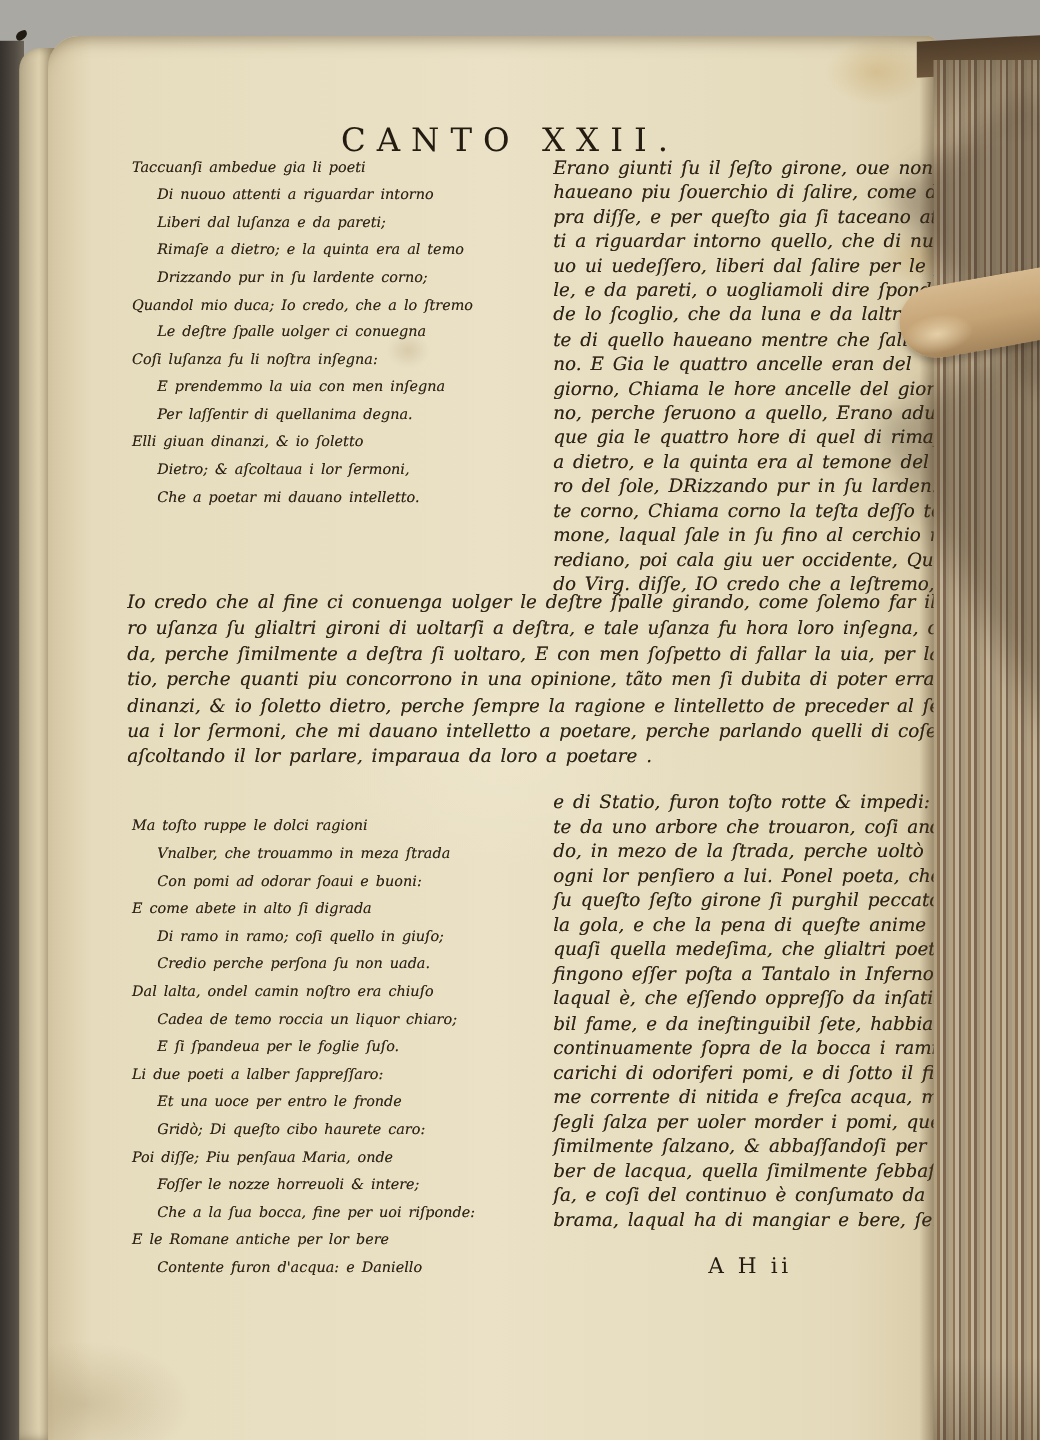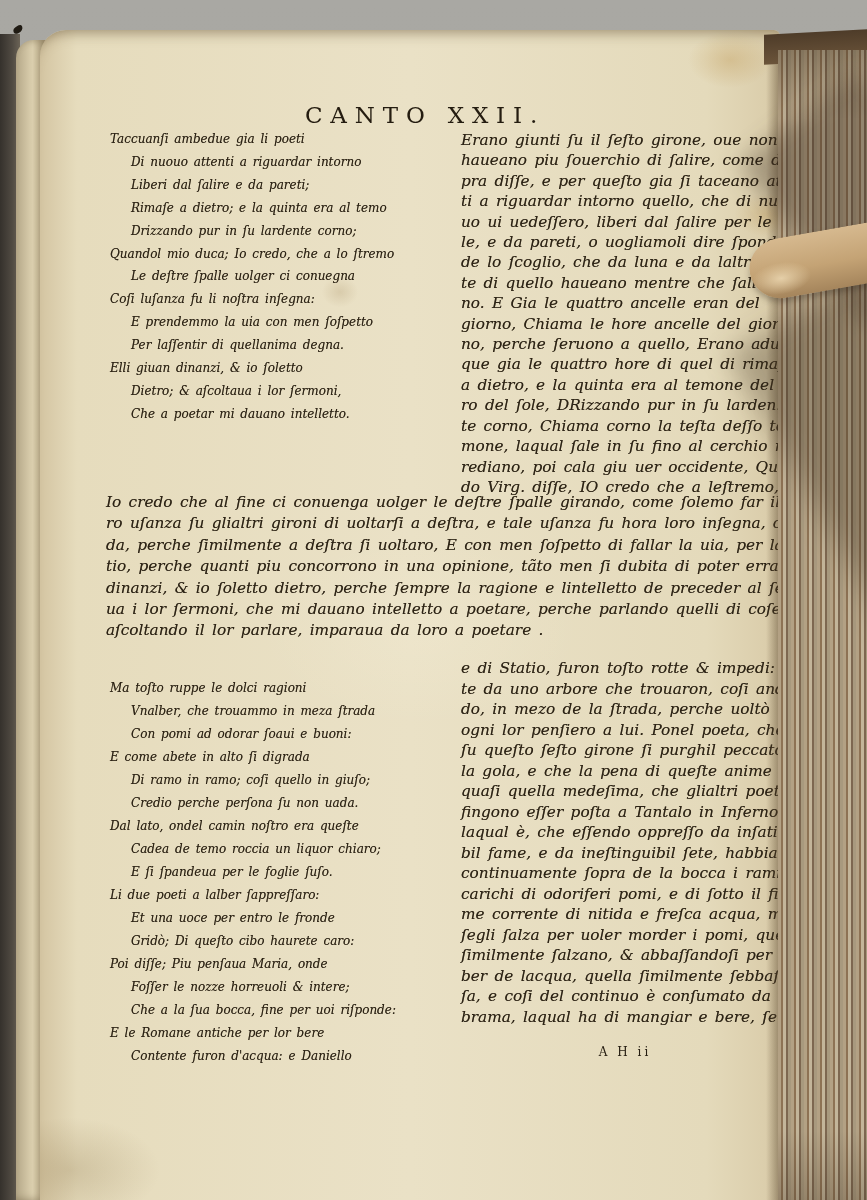--- a/index.html
+++ b/index.html
@@ -44,54 +44,54 @@
       border-radius:32px 0 0 32px / 30px 0 0 30px;
       transform:rotate(-10deg);transform-origin:100% 50%;
       background:
         radial-gradient(42px 22px at 30px 40px, #e5cfa8, rgba(229,207,168,0) 72%),
         linear-gradient(180deg,#d6b98f 0%,#c4a375 55%,#a5855c 100%);
       box-shadow:0 4px 6px rgba(50,38,25,.35);}
   
   .txt{position:absolute;color:#2c2315;font-style:italic;
        text-shadow:0 0 .5px rgba(45,35,18,.55);}
   .heading{position:absolute;left:240px;top:72px;width:290px;text-align:center;
-       font-style:normal;font-size:23px;letter-spacing:.34em;color:#241c10;}
+       font-style:normal;font-size:27px;letter-spacing:.34em;color:#241c10;}
   .verse{font-size:12px;line-height:22.9px;white-space:nowrap;word-spacing:2px;}
   .comm{font-size:15.3px;line-height:20.4px;white-space:nowrap;word-spacing:2.5px;}
   .top-left{left:70px;top:98px;}
   .top-right{left:421px;top:100px;line-height:20.4px;}
   .middle{left:66px;top:462px;font-size:15.3px;line-height:21.4px;}
   .bottom-left{left:70px;top:632px;line-height:23px;margin-top:15px;}
   .bottom-right{left:421px;top:628px;line-height:20.5px;}
   .line.indent{padding-left:21px;}
   .signature{position:absolute;left:530px;top:1015px;width:110px;text-align:center;
-       font-style:normal;font-size:12px;letter-spacing:3px;color:#241c10;}
+       font-style:normal;font-size:18px;letter-spacing:3px;color:#241c10;}
 </style>
 </head>
 <body>
 
 <div class="scene">
 
   <div class="gutter-dark"></div>
   <div class="gutter-page"></div>
   <div class="speck"></div>
 
   <div class="page">
     <div class="heading">CANTO XXII.</div>
 
     <div class="txt verse top-left">
         <div class="line">Taccuanſi ambedue gia li poeti</div>
         <div class="line indent">Di nuouo attenti a riguardar intorno</div>
-        <div class="line indent">Liberi dal ſalire e da pareti;</div>
+        <div class="line indent">Liberi dal luſanza e da pareti;</div>
         <div class="line indent">Rimaſe a dietro; e la quinta era al temo</div>
         <div class="line indent">Drizzando pur in ſu lardente corno;</div>
         <div class="line">Quandol mio duca; Io credo, che a lo ſtremo</div>
         <div class="line indent">Le deſtre ſpalle uolger ci conuegna</div>
         <div class="line">Coſi luſanza fu li noſtra inſegna:</div>
-        <div class="line indent">E prendemmo la uia con men ſoſpetto</div>
+        <div class="line indent">E prendemmo la uia con men inſegna</div>
         <div class="line indent">Per laſſentir di quellanima degna.</div>
         <div class="line">Elli giuan dinanzi, &amp; io ſoletto</div>
         <div class="line indent">Dietro; &amp; aſcoltaua i lor ſermoni,</div>
         <div class="line indent">Che a poetar mi dauano intelletto.</div>
       </div>
 
     <div class="txt comm top-right">
         <div class="line">Erano giunti ſu il ſeſto girone, oue non</div>
         <div class="line">haueano piu ſouerchio di ſalire, come di ſo</div>
         <div class="line">pra diſſe, e per queſto gia ſi taceano atten:</div>
@@ -122,21 +122,21 @@
         <div class="line">aſcoltando il lor parlare, imparaua da loro a poetare .</div>
       </div>
 
     <div class="txt verse bottom-left">
         <div class="line">Ma toſto ruppe le dolci ragioni</div>
         <div class="line indent">Vnalber, che trouammo in meza ſtrada</div>
         <div class="line indent">Con pomi ad odorar ſoaui e buoni:</div>
         <div class="line">E come abete in alto ſi digrada</div>
         <div class="line indent">Di ramo in ramo; coſi quello in giuſo;</div>
         <div class="line indent">Credio perche perſona ſu non uada.</div>
-        <div class="line">Dal lato, ondel camin noſtro era queſte</div>
+        <div class="line">Dal lalta, ondel camin noſtro era chiuſo</div>
         <div class="line indent">Cadea de temo roccia un liquor chiaro;</div>
         <div class="line indent">E ſi ſpandeua per le foglie ſuſo.</div>
         <div class="line">Li due poeti a lalber ſappreſſaro:</div>
         <div class="line indent">Et una uoce per entro le fronde</div>
         <div class="line indent">Gridò; Di queſto cibo haurete caro:</div>
         <div class="line">Poi diſſe; Piu penſaua Maria, onde</div>
         <div class="line indent">Foſſer le nozze horreuoli &amp; intere;</div>
         <div class="line indent">Che a la ſua bocca, fine per uoi riſponde:</div>
         <div class="line">E le Romane antiche per lor bere</div>
         <div class="line indent">Contente furon d'acqua: e Daniello</div>

